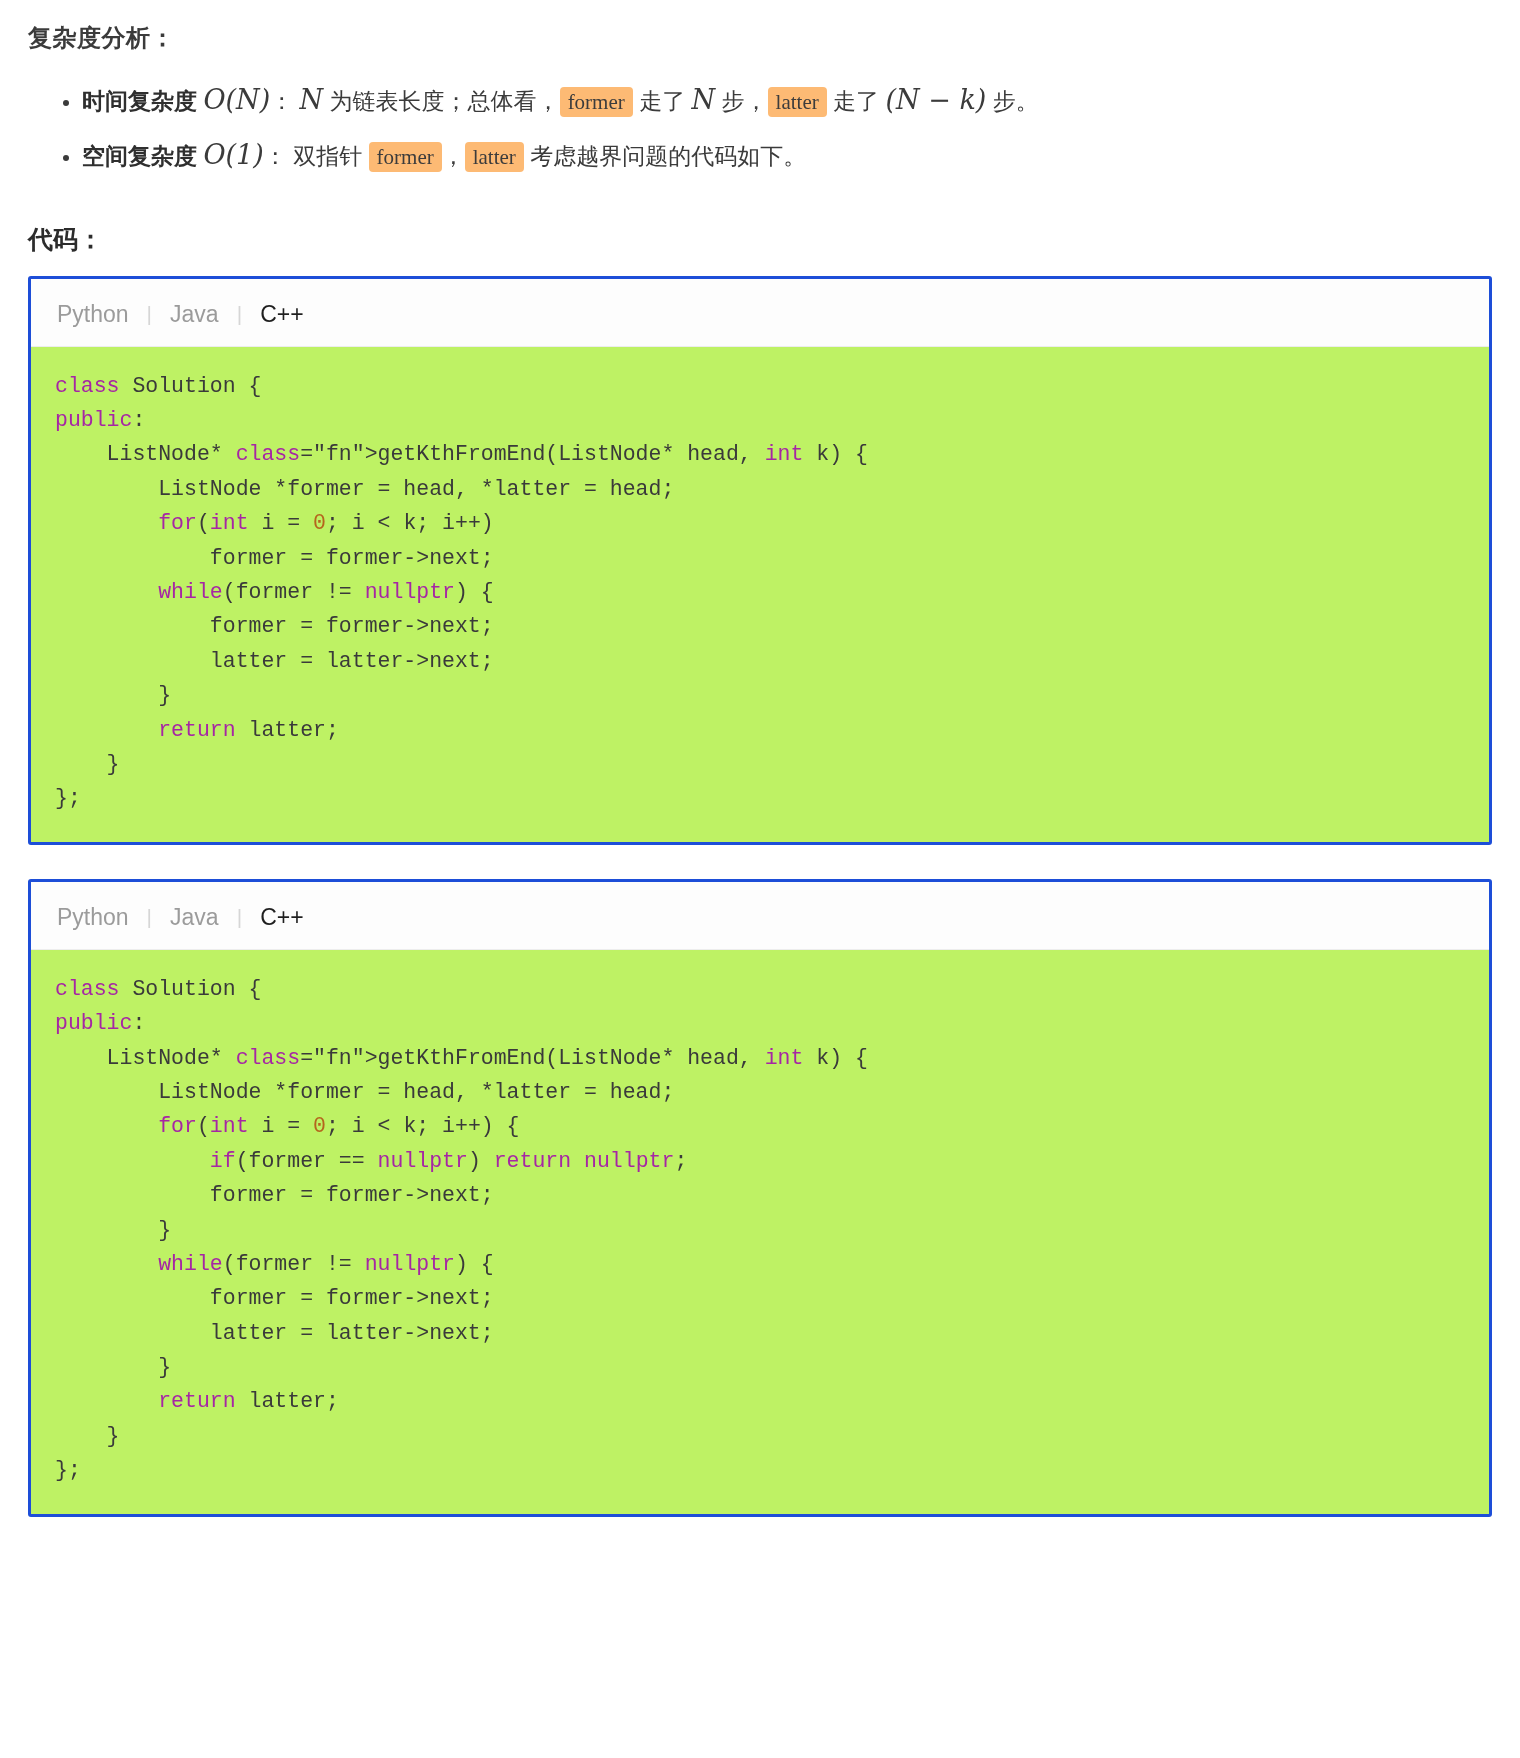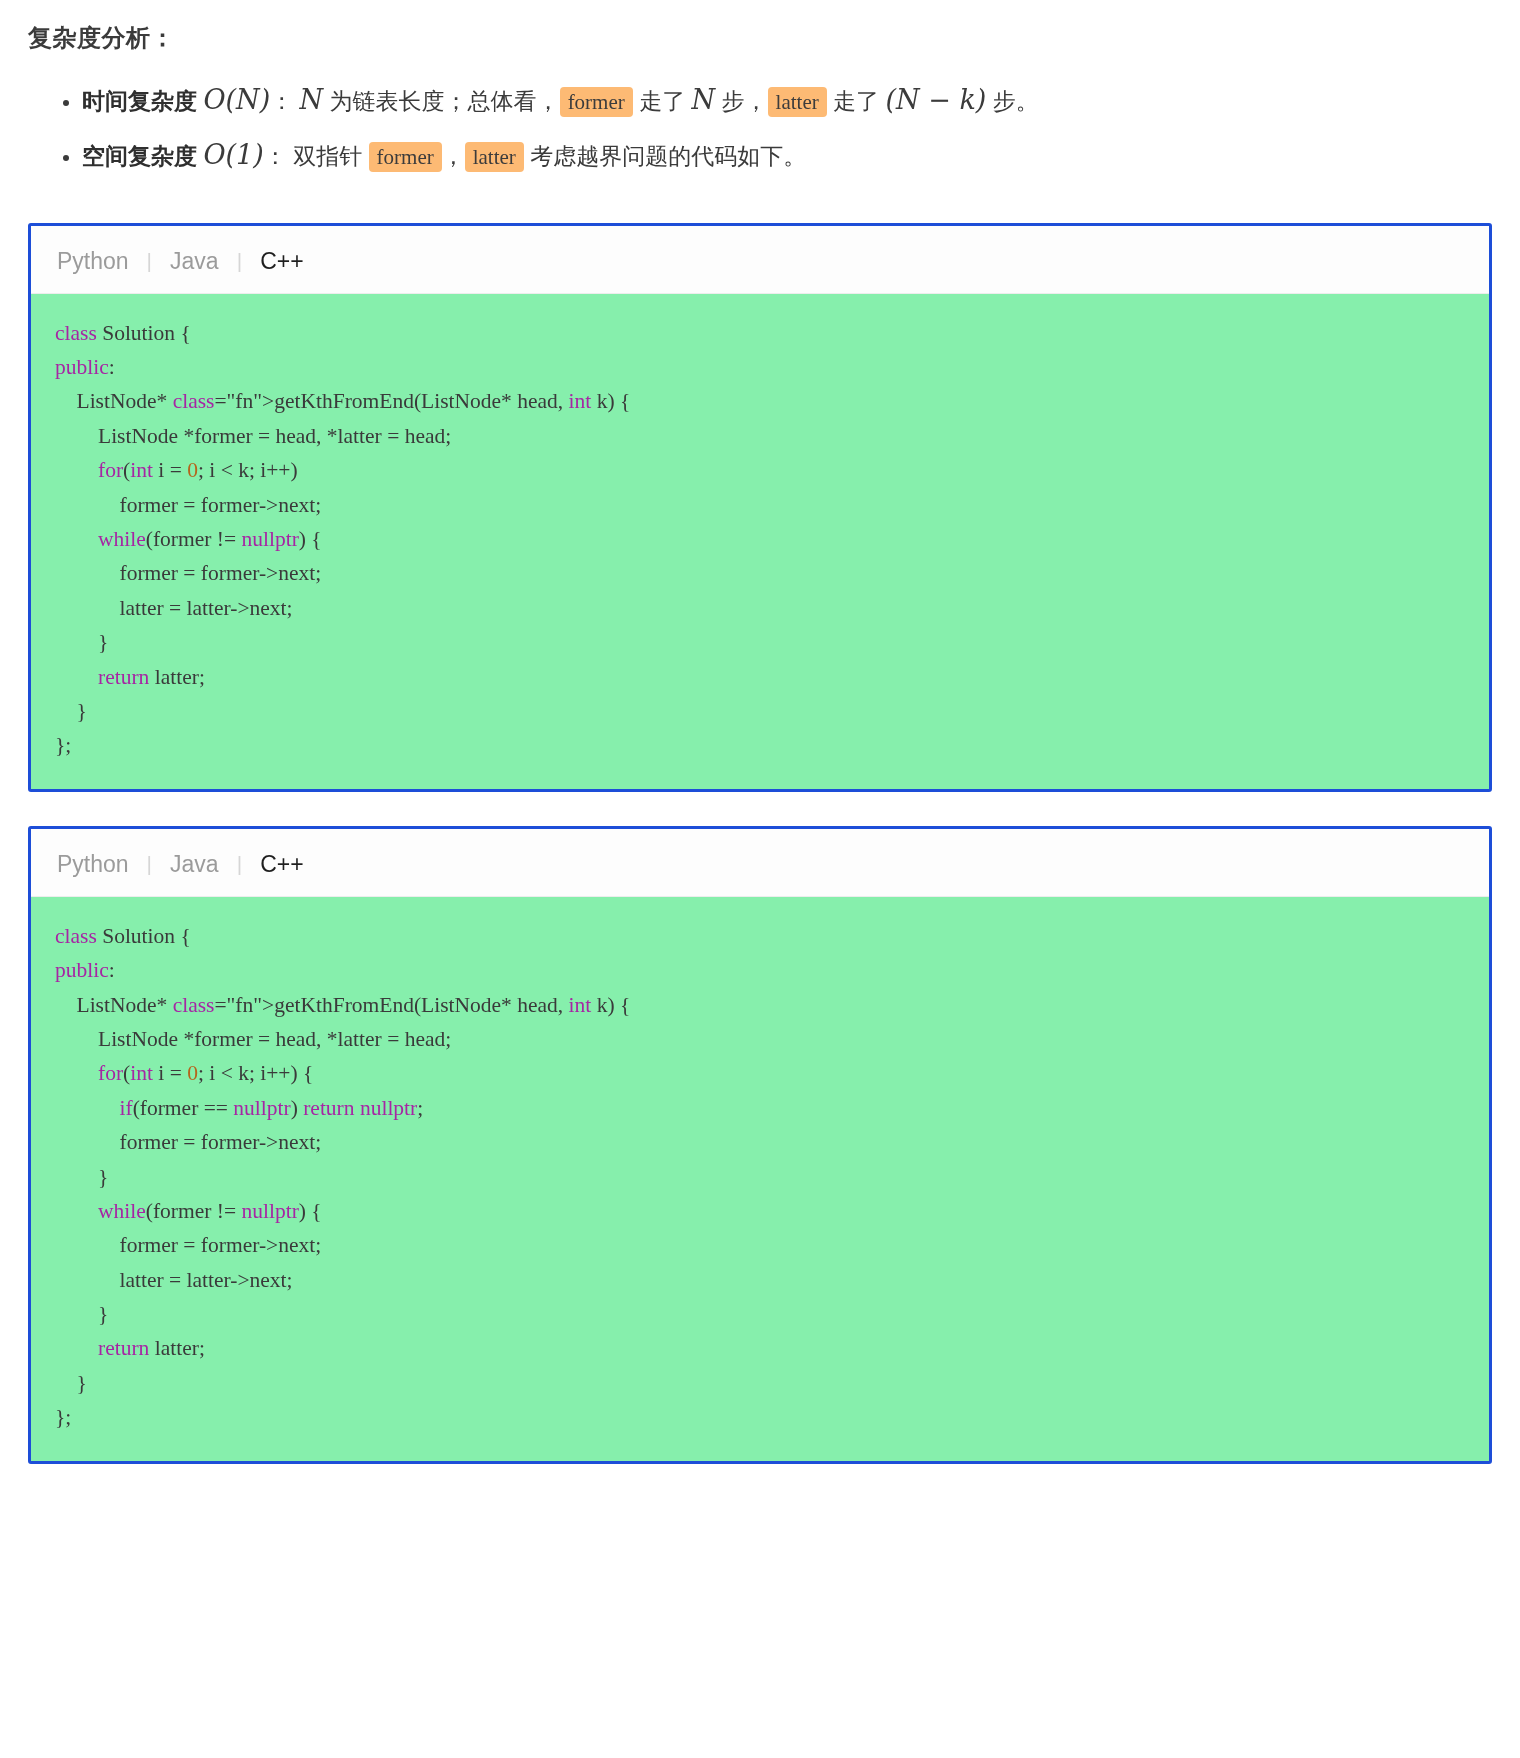--- a/index.html
+++ b/index.html
@@ -88,25 +88,25 @@
   }
   .tab-sep {
     color: #d6d6d6;
     font-size: 21px;
     margin: 0 16px;
     user-select: none;
   }
   pre.code {
     margin: 0;
     padding: 22px 24px 26px 24px;
-    font-family: Liberation Serif, serif;
+    font-family: Liberation Mono, monospace;
     font-size: 21.5px;
     line-height: 1.6;
     color: #3a3a3a;
-    background: #86efac;
+    background: #bef264;
     white-space: pre;
     overflow-x: auto;
   }
   .kw      { color: #a626a4; }
   .num     { color: #b5651d; }
   .paragraph {
     font-size: 24px;
     line-height: 1.7;
     color: #2f2f2f;
     margin: 34px 0 26px 0;
@@ -124,20 +124,21 @@
       <span class="bold-label">时间复杂度</span>
       <span class="math">O(N)</span><span>：</span>
       <span class="math">N</span><span> 为链表长度；总体看，</span><code class="inline">former</code><span> 走了 </span><span class="math">N</span><span> 步，</span><code class="inline">latter</code><span> 走了 </span><span class="math">(N − k)</span><span> 步。</span>
     </li>
     <li>
       <span class="bold-label">空间复杂度</span>
       <span class="math">O(1)</span><span>：</span><span> 双指针 </span><code class="inline">former</code><span>，</span><code class="inline">latter</code><span> 考虑越界问题的代码如下。</span>
     </li>
   </ul>
 
+  <h3 class="code-title">代码：</h3>
 
   <div class="code-block">
     <div class="lang-tabs">
       <span class="lang-tab">Python</span>
       <span class="tab-sep">|</span>
       <span class="lang-tab">Java</span>
       <span class="tab-sep">|</span>
       <span class="lang-tab active">C++</span>
     </div>
     <pre class="code"><span class="kw">class</span> Solution {

